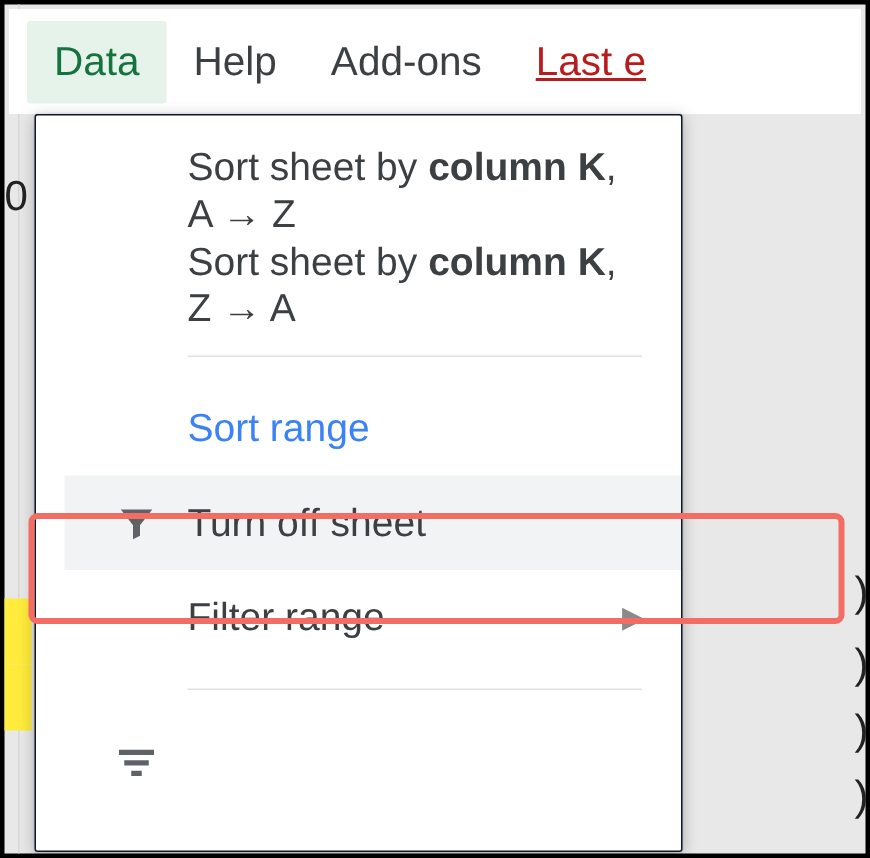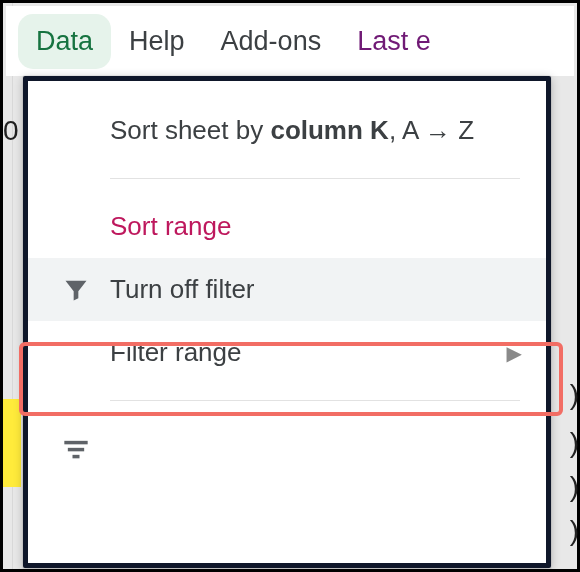--- a/index.html
+++ b/index.html
@@ -40,63 +40,65 @@
     height: 70px;
     display: flex;
     align-items: center;
     padding-left: 12px;
     background: #fff;
     font-size: 27px;
     color: #3c4043;
   }
   .menu-item {
     padding: 12px 18px;
-    border-radius: 15px;
+    border-radius: 2px;
     cursor: default;
   }
   .menu-item.active {
     background: #e6f3eb;
     color: #167340;
   }
   .last-edit {
     margin-left: 18px;
-    color: #701a75;
+    text-decoration: underline;
+    color: #b91c1c;
     white-space: nowrap;
   }
   .sheet-zero {
     position: absolute;
     top: 112px;
     left: 0;
     font-size: 28px;
     color: #222;
   }
   .dropdown {
     position: absolute;
     top: 73px;
     left: 20px;
-    width: 528px;
+    width: 432px;
     height: 492px;
     background: #fff;
-    border: 5px solid #0f172a;
+    border: 1px solid #0f172a;
     border-radius: 2px;
     box-shadow: 0 2px 10px rgba(0,0,0,0.25), 0 0 0 1px rgba(0,0,0,0.05);
+    padding-left: 19px;
   }
   .dd-item {
     position: relative;
     display: flex;
     align-items: center;
     height: 63px;
     padding-left: 82px;
     padding-right: 28px;
     font-size: 26px;
     color: #3c4043;
     cursor: default;
   }
   .dd-item.first { margin-top: 18px; }
-  .dd-item.disabled { color: #be185d; }
+  .dd-item.disabled { color: #3b82f6; }
   .dd-item .icon {
     position: absolute;
     left: 30px;
     width: 36px;
     height: 36px;
     display: flex;
     align-items: center;
     justify-content: center;
     color: #5f6368;
   }
@@ -153,34 +155,39 @@
   </div>
 
   <div class="dropdown">
 
     <div class="dd-item first">
       <span>
         <span>Sort sheet by </span><span class="bold">column K</span><span>, A → Z</span>
       </span>
     </div>
 
+    <div class="dd-item">
+      <span>
+        <span>Sort sheet by </span><span class="bold">column K</span><span>, Z → A</span>
+      </span>
+    </div>
 
     <div class="dd-sep"></div>
 
     <div class="dd-item disabled">
       <span>Sort range</span>
     </div>
 
     <div class="dd-item hovered">
       <span class="icon">
         <svg viewBox="0 0 24 24" width="28" height="28" fill="#5f6368">
             <path d="M3 4h18l-7 9v6l-4 2v-8L3 4z"></path>
           </svg>
       </span>
-      <span>Turn off filter</span>
+      <span>Turn off sheet</span>
     </div>
 
     <div class="dd-item">
       <span>Filter range</span>
       <span class="sub-arrow">▶</span>
     </div>
 
     <div class="dd-sep"></div>
 
     <div class="dd-item">

